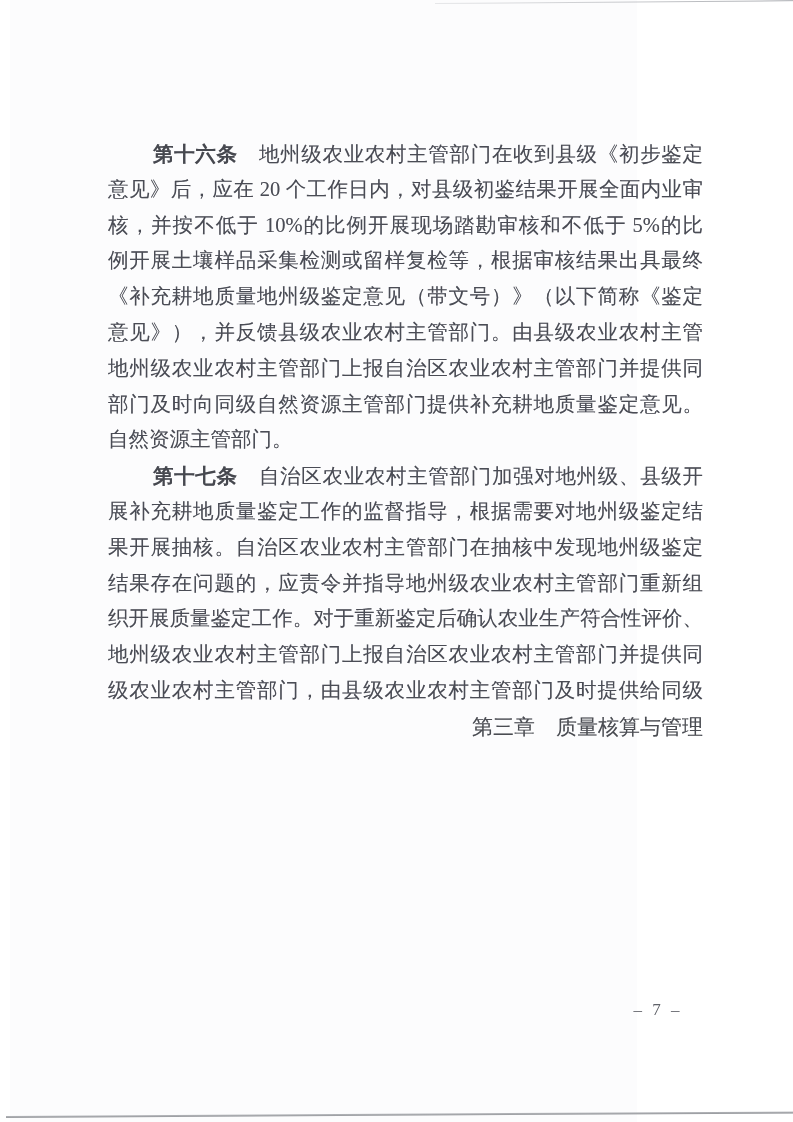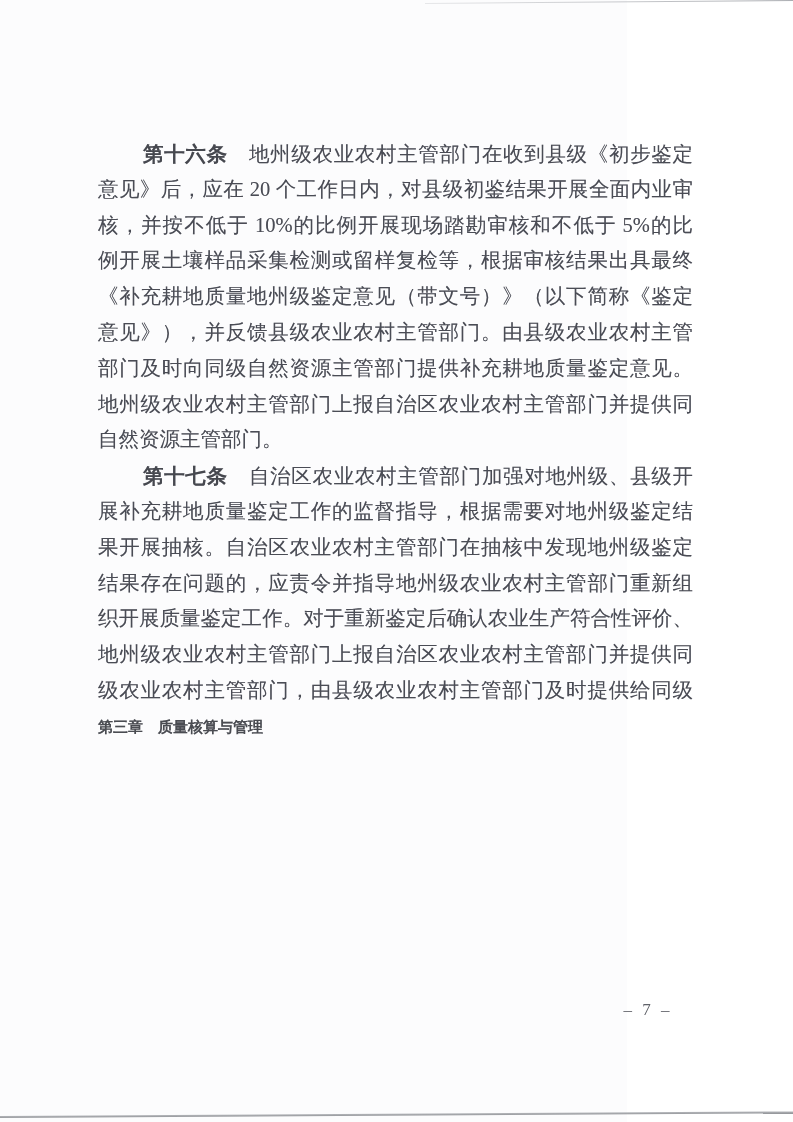--- a/index.html
+++ b/index.html
@@ -5,21 +5,21 @@
   html, body {
     margin: 0;
     padding: 0;
     width: 793px;
     height: 1122px;
     background: #ffffff;
     overflow: hidden;
   }
   .page {
     position: absolute;
-    left: 0; top: 0;
+    left: 10px; top: 0;
     width: 627px;
     height: 1122px;
     background: #fcfcfd;
     font-family: "Liberation Serif", "DejaVu Serif", serif;
   }
   
   .scan-line-top {
     position: absolute;
     left: 425px;
     top: 3px;
@@ -62,25 +62,25 @@
     text-indent: 45px;
   }
   .article-label {
     font-weight: 700;
     font-family: "Liberation Sans", "DejaVu Sans", sans-serif;
     color: #46484f;
   }
   .chapter {
     height: 35.8px;
     line-height: 35.8px;
-    font-size: 15px;
-    font-weight: 700;
+    font-size: 21px;
+    font-weight: 400;
     font-family: "Liberation Sans", "DejaVu Sans", sans-serif;
     color: #4a4c52;
-    text-align: left;
+    text-align: right;
     text-shadow: 0 0 0.5px rgba(74,76,82,0.35);
   }
   .pagenum {
     position: absolute;
     left: 612px;
     top: 997px;
     width: 72px;
     height: 26px;
     line-height: 26px;
     font-size: 17px;
@@ -98,22 +98,22 @@
   <div class="scan-line-top"></div>
 
   <div class="text-block">
     <div class="para" id="para-0">
         <div class="line indent"><span class="article-label">第十六条</span><span>　地州级农业农村主管部门在收到县级《初步鉴定</span></div>
         <div class="line"><span>意见》后，应在 20 个工作日内，对县级初鉴结果开展全面内业审</span></div>
         <div class="line"><span>核，并按不低于 10%的比例开展现场踏勘审核和不低于 5%的比</span></div>
         <div class="line"><span>例开展土壤样品采集检测或留样复检等，根据审核结果出具最终</span></div>
         <div class="line"><span>《补充耕地质量地州级鉴定意见（带文号）》（以下简称《鉴定</span></div>
         <div class="line"><span>意见》），并反馈县级农业农村主管部门。由县级农业农村主管</span></div>
+        <div class="line"><span>地州级农业农村主管部门上报自治区农业农村主管部门并提供同</span></div>
         <div class="line"><span>部门及时向同级自然资源主管部门提供补充耕地质量鉴定意见。</span></div>
-        <div class="line"><span>地州级农业农村主管部门上报自治区农业农村主管部门并提供同</span></div>
         <div class="line last"><span>自然资源主管部门。</span></div>
       </div>
     <div class="para" id="para-1">
         <div class="line indent"><span class="article-label">第十七条</span><span>　自治区农业农村主管部门加强对地州级、县级开</span></div>
         <div class="line"><span>展补充耕地质量鉴定工作的监督指导，根据需要对地州级鉴定结</span></div>
         <div class="line"><span>果开展抽核。自治区农业农村主管部门在抽核中发现地州级鉴定</span></div>
         <div class="line"><span>结果存在问题的，应责令并指导地州级农业农村主管部门重新组</span></div>
         <div class="line"><span>织开展质量鉴定工作。对于重新鉴定后确认农业生产符合性评价、</span></div>
         <div class="line"><span>地州级农业农村主管部门上报自治区农业农村主管部门并提供同</span></div>
         <div class="line"><span>级农业农村主管部门，由县级农业农村主管部门及时提供给同级</span></div>

